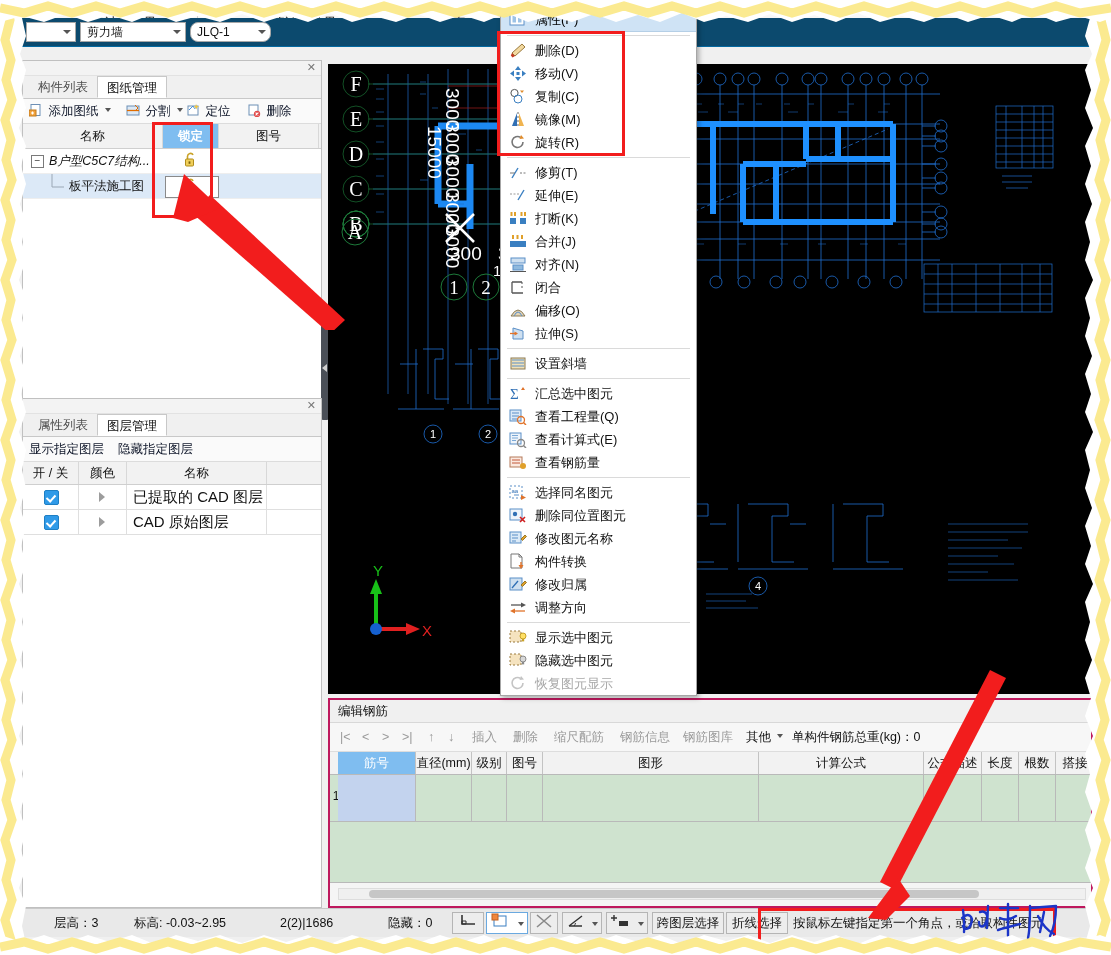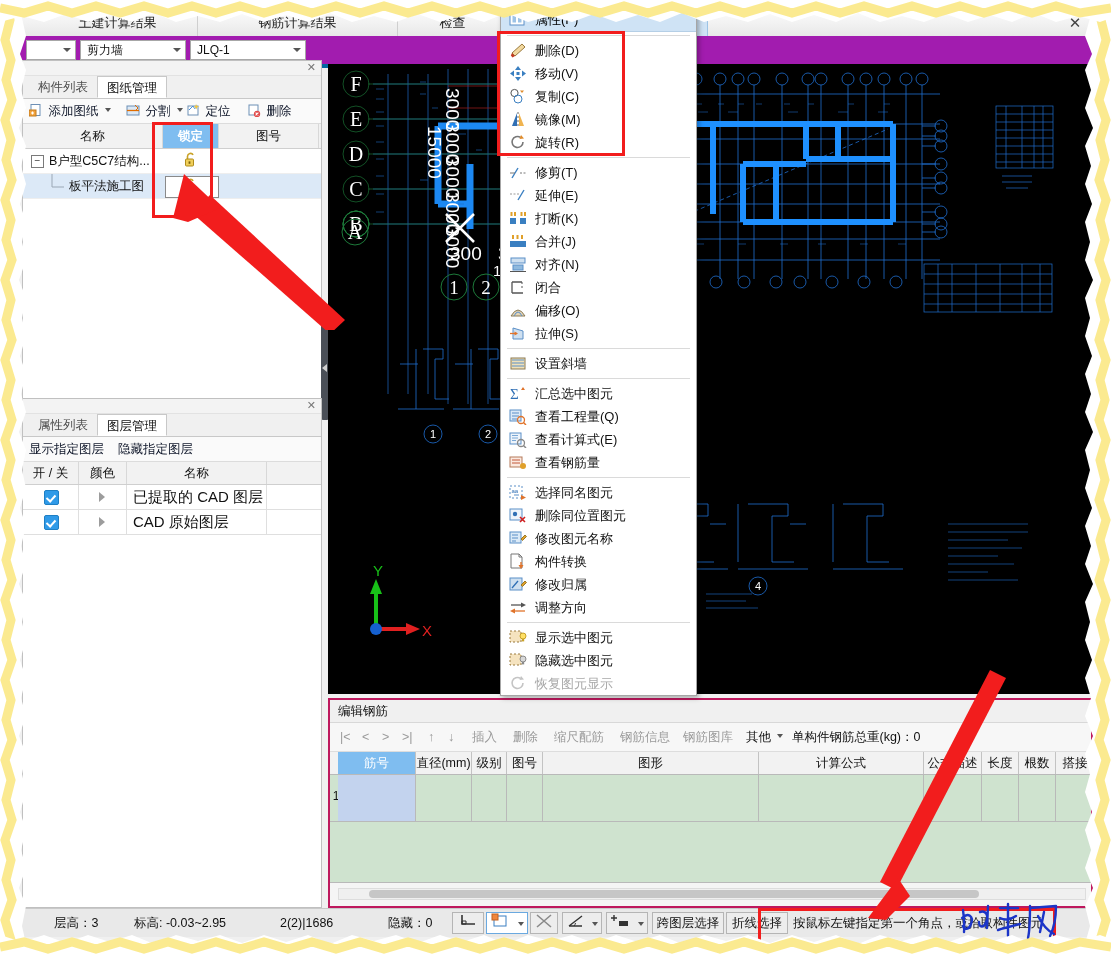--- a/index.html
+++ b/index.html
@@ -17,22 +17,22 @@
   .tabstrip{position:absolute;left:18px;top:10px;width:1075px;height:26px;
     background:linear-gradient(#fcfcfc,#e8e8e8);border-bottom:1px solid #b9b9b9;}
   .tab{position:absolute;top:0;height:26px;line-height:26px;text-align:center;
     font-size:13px;color:#1a1a1a;border-right:1px solid #cfcfcf;box-sizing:border-box;}
   .tab.sel{background:#cfe3f5;border:1px solid #9cc3e5;border-bottom:none;color:#000;}
   .tab .ic{display:inline-block;vertical-align:-3px;margin-right:4px;}
   .winclose{position:absolute;right:8px;top:4px;width:20px;height:18px;line-height:18px;
     text-align:center;font-size:15px;color:#444;}
 
   
-  .row2{position:absolute;left:18px;top:36px;width:1075px;height:28px;
-    background:#a21caf;border-bottom:4px solid #0369a1;}
+  .row2{position:absolute;left:18px;top:18px;width:1075px;height:28px;
+    background:#0c4a6e;border-bottom:1px solid #0369a1;}
   .combo{position:absolute;top:4px;height:20px;background:#fff;border:1px solid #a7a7a7;
     box-sizing:border-box;font-size:12px;line-height:19px;padding-left:6px;color:#111;}
   .combo .arw{position:absolute;right:4px;top:7px;width:0;height:0;
     border-left:4px solid transparent;border-right:4px solid transparent;border-top:4px solid #555;}
 
   
   .dockA{position:absolute;left:22px;top:60px;width:300px;height:345px;background:#fff;
     border:1px solid #c0c0c0;box-sizing:border-box;}
   .dockB{position:absolute;left:22px;top:398px;width:300px;height:510px;background:#fff;
     border:1px solid #c0c0c0;box-sizing:border-box;}
@@ -158,21 +158,21 @@
 
   <div class="row2">
     <div class="combo" style="left:8px;width:50px;">
       <span></span>
       <i class="arw"></i>
     </div>
     <div class="combo" style="left:62px;width:106px;">
       <span>剪力墙</span>
       <i class="arw"></i>
     </div>
-    <div class="combo" style="left:172px;width:116px;">
+    <div class="combo" style="left:172px;width:81px;border-radius:8px;">
       <span>JLQ-1</span>
       <i class="arw"></i>
     </div>
   </div>
 
   <div class="dockA">
     <div class="dockbar">
       <span class="x">✕</span>
     </div>
     <div class="ptabs">
@@ -235,21 +235,21 @@
       <div class="th hl" style="left:140px;width:56px;">
         <span>锁定</span>
       </div>
       <div class="th" style="left:196px;width:100px;">
         <span>图号</span>
       </div>
     </div>
 
     <div class="trow">
       <div class="expander">−</div>
-      <div class="tname" style="left:26px;">B户型C5C7结构...</div>
+      <div class="tname" style="left:26px;font-style:italic;">B户型C5C7结构...</div>
       <div class="lockcell" style="left:142px;">
         <span>
           <svg width="18" height="17" viewBox="0 0 18 17" style="margin-left:17px;">
               <path d="M5.5 8V5.2a3 3 0 0 1 5.6-1.3" fill="none" stroke="#c9a227" stroke-width="1.6"></path>
               <rect x="3.5" y="8" width="8" height="7" rx="1" fill="#f0cf5a" stroke="#b08c1b"></rect>
               <rect x="6.6" y="10.4" width="1.8" height="2.4" fill="#7a5f0d"></rect>
             </svg>
         </span>
       </div>
     </div>

